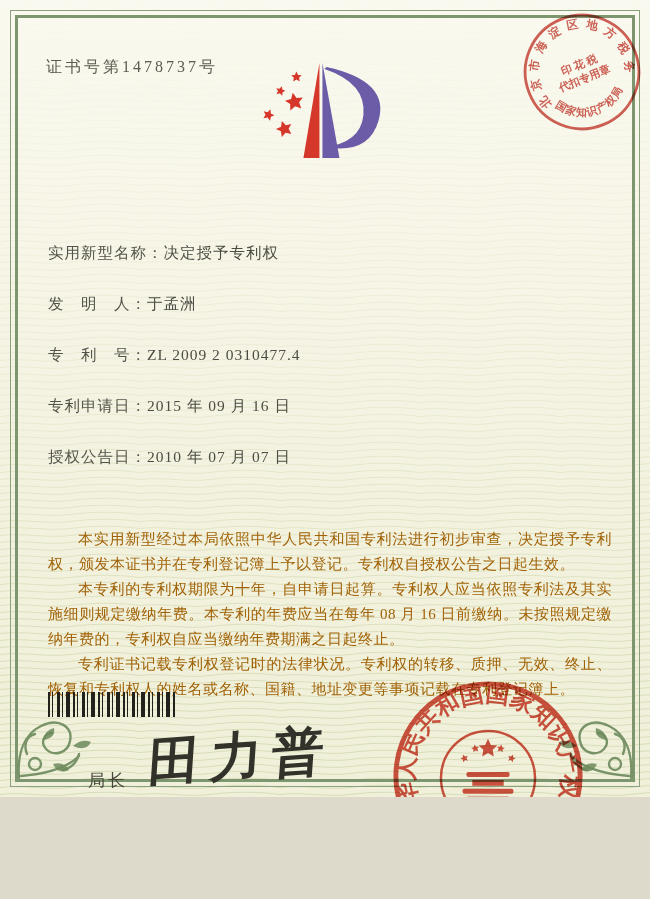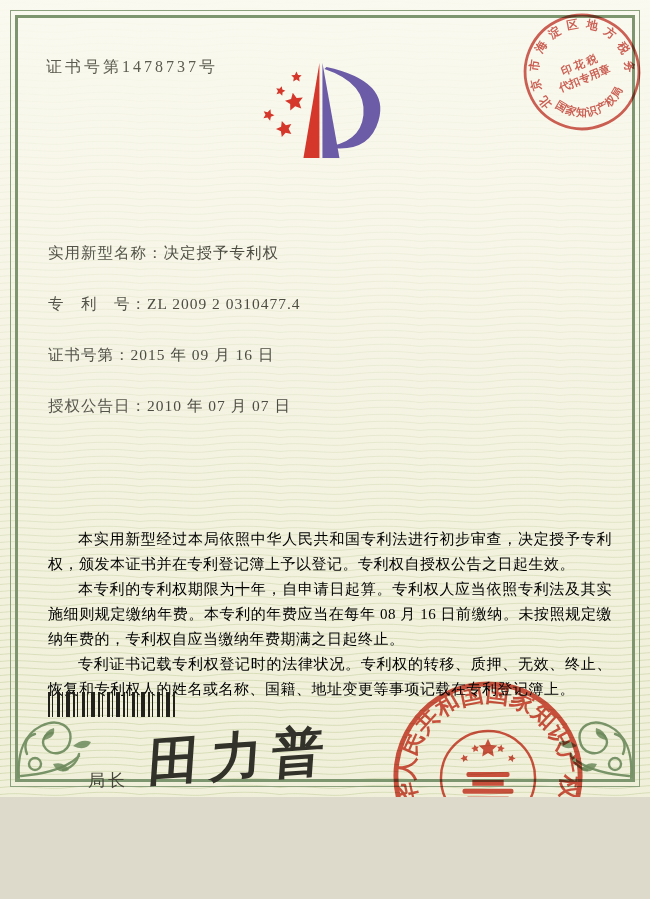--- a/index.html
+++ b/index.html
@@ -22,21 +22,21 @@
 
   .title{top:156px;left:0;right:0;text-align:center;font-size:35px;font-weight:700;
          letter-spacing:11px;color:#3a392f;text-indent:11px;}
 
   .fields{top:244px;left:48px;right:36px;}
   .field-row{font-size:15.5px;line-height:18px;margin-bottom:33px;letter-spacing:1px;white-space:nowrap;}
   .field-row .lab{color:#55544a;}
   .field-row .val{color:#4d4c42;}
 
   .paras{top:527px;left:48px;right:38px;}
-  .paras p{margin:0;font-size:15px;line-height:25px;text-indent:2em;text-align:justify;letter-spacing:.5px;color:#000000;}
+  .paras p{margin:0;font-size:15px;line-height:25px;text-indent:2em;text-align:justify;letter-spacing:.5px;color:#a16207;}
 
   .barcode{top:692px;left:48px;width:128px;height:25px;
     background:
       repeating-linear-gradient(90deg,
         #23211c 0 2px, rgba(0,0,0,0) 2px 4px,
         #23211c 4px 5px, rgba(0,0,0,0) 5px 9px,
         #23211c 9px 12px, rgba(0,0,0,0) 12px 14px,
         #23211c 14px 15px, rgba(0,0,0,0) 15px 18px,
         #23211c 18px 22px, rgba(0,0,0,0) 22px 25px);
   }
@@ -147,24 +147,27 @@
       <use href="#star5" transform="translate(40,74) scale(0.85) rotate(-18)"></use>
     </g>
   </svg>
 
 
   <div class="layer fields">
     <div class="field-row">
       <span class="lab">实用新型名称：</span><span class="val">决定授予专利权</span>
     </div>
     <div class="field-row">
+      <span class="lab">发　明　人：</span><span class="val">于孟洲</span>
+    </div>
+    <div class="field-row">
       <span class="lab">专　利　号：</span><span class="val">ZL 2009 2 0310477.4</span>
     </div>
     <div class="field-row">
-      <span class="lab">证书号第：</span><span class="val">2015 年 09 月 16 日</span>
+      <span class="lab">专利申请日：</span><span class="val">2015 年 09 月 16 日</span>
     </div>
     <div class="field-row">
       <span class="lab">授权公告日：</span><span class="val">2010 年 07 月 07 日</span>
     </div>
   </div>
 
   <div class="layer paras">
     <p>本实用新型经过本局依照中华人民共和国专利法进行初步审查，决定授予专利权，颁发本证书并在专利登记簿上予以登记。专利权自授权公告之日起生效。</p>
     <p>本专利的专利权期限为十年，自申请日起算。专利权人应当依照专利法及其实施细则规定缴纳年费。本专利的年费应当在每年 08 月 16 日前缴纳。未按照规定缴纳年费的，专利权自应当缴纳年费期满之日起终止。</p>
     <p>专利证书记载专利权登记时的法律状况。专利权的转移、质押、无效、终止、恢复和专利权人的姓名或名称、国籍、地址变更等事项记载在专利登记簿上。</p>

